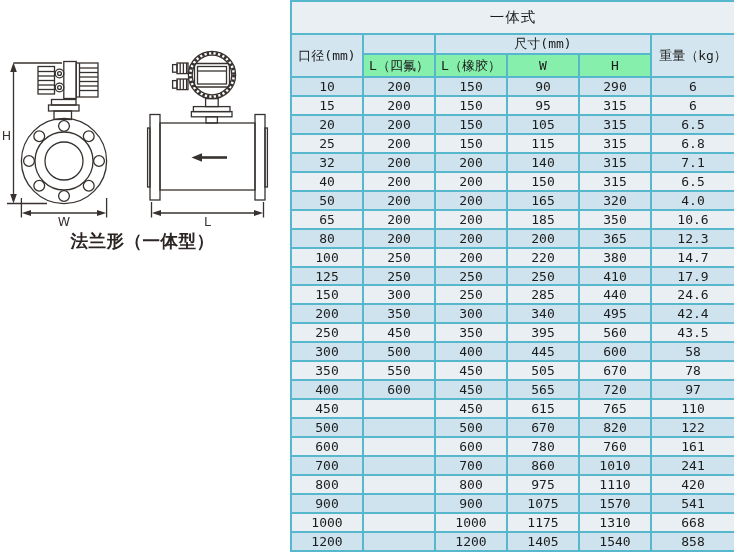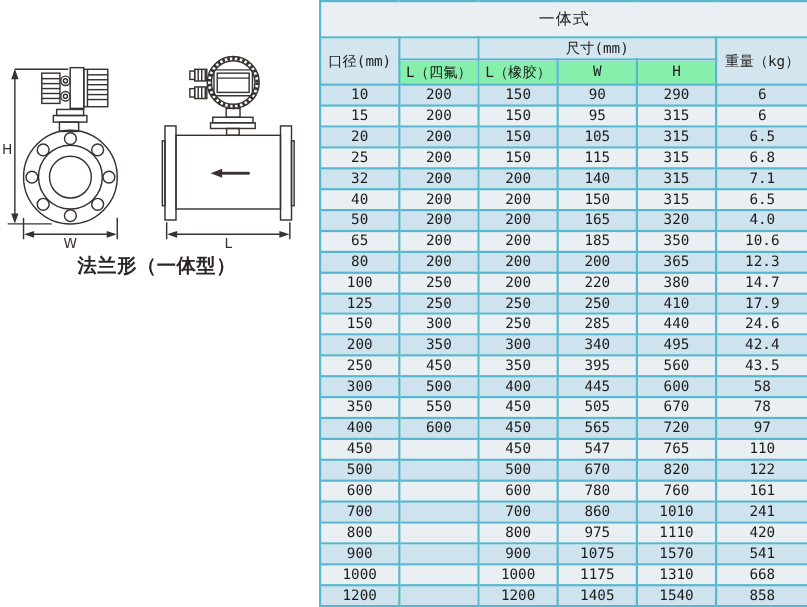--- a/index.html
+++ b/index.html
@@ -309,21 +309,21 @@
             <td>600</td>
             <td>450</td>
             <td>565</td>
             <td>720</td>
             <td>97</td>
           </tr>
           <tr class="rl">
             <td>450</td>
             <td></td>
             <td>450</td>
-            <td>547</td>
+            <td>615</td>
             <td>765</td>
             <td>110</td>
           </tr>
           <tr class="rb">
             <td>500</td>
             <td></td>
             <td>500</td>
             <td>670</td>
             <td>820</td>
             <td>122</td>

